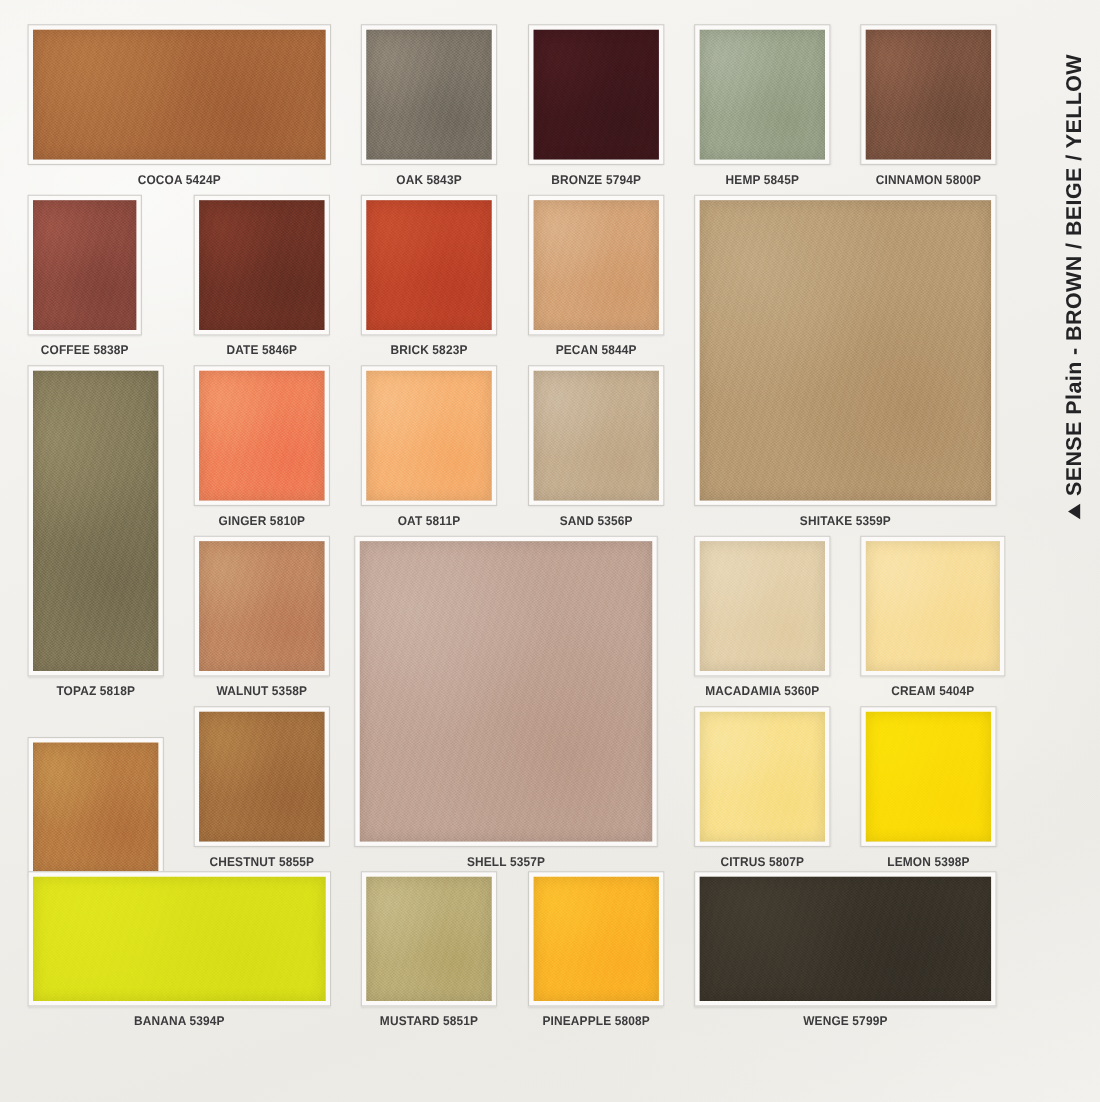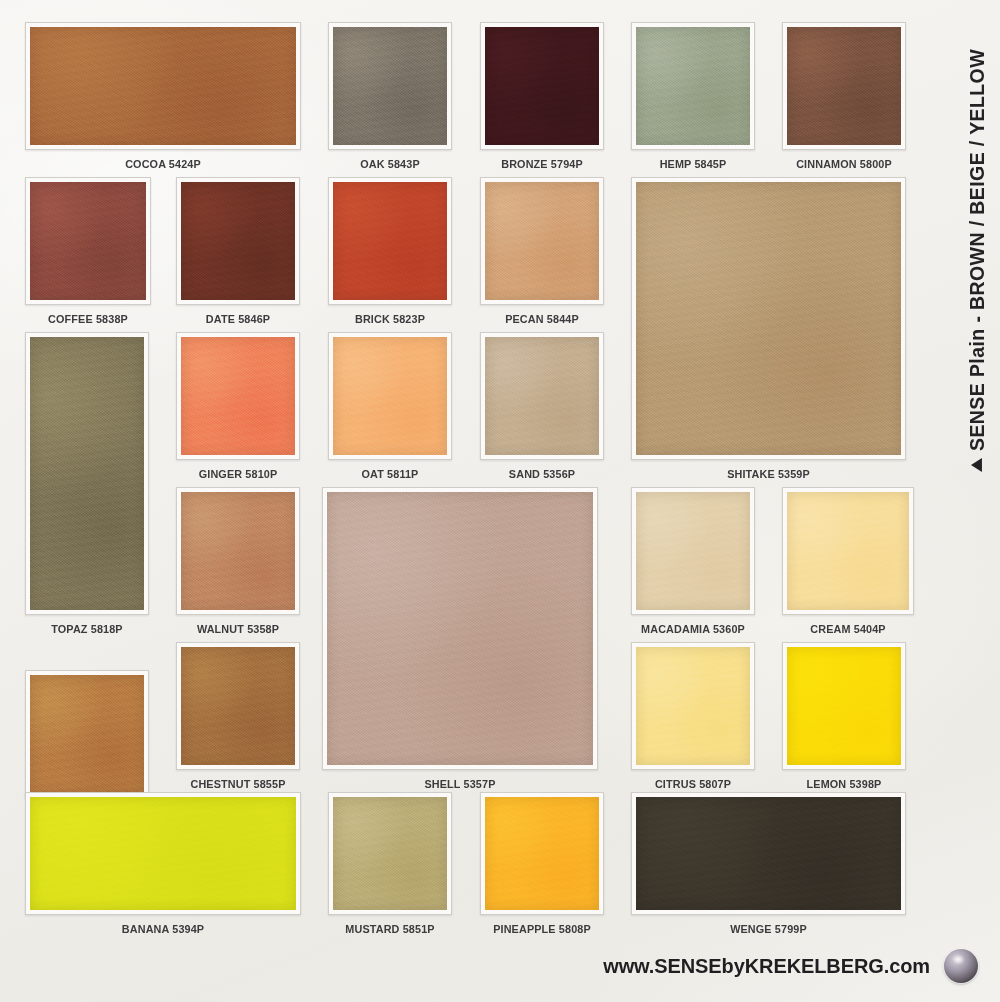--- a/index.html
+++ b/index.html
@@ -173,21 +173,21 @@
           <div class="chip-inner" style="background: rgb(155, 165, 140);"></div>
         </div>
         <div class="swatch-label" style="top: 136px;">HEMP 5845P</div>
       </div>
       <div class="swatch" style="left: 782px; top: 22px; width: 124px; height: 154px;">
         <div class="chip" style="height: 128px;">
           <div class="chip-inner" style="background: rgb(123, 83, 64);"></div>
         </div>
         <div class="swatch-label" style="top: 136px;">CINNAMON 5800P</div>
       </div>
-      <div class="swatch" style="left: 25px; top: 177px; width: 126px; height: 154px;">
+      <div class="swatch" style="left: 25px; top: 177px; width: 104px; height: 154px;">
         <div class="chip" style="height: 128px;">
           <div class="chip-inner" style="background: rgb(141, 74, 63);"></div>
         </div>
         <div class="swatch-label" style="top: 136px;">COFFEE 5838P</div>
       </div>
       <div class="swatch" style="left: 176px; top: 177px; width: 124px; height: 154px;">
         <div class="chip" style="height: 128px;">
           <div class="chip-inner" style="background: rgb(111, 51, 38);"></div>
         </div>
         <div class="swatch-label" style="top: 136px;">DATE 5846P</div>
@@ -308,18 +308,14 @@
       </div>
     </div>
 
   <div id="side-title">
     <div class="rot">
       <span class="tri"></span>
       <span>SENSE Plain - BROWN / BEIGE / YELLOW</span>
     </div>
   </div>
 
-  <div id="footer">
-    <span id="footer-url">www.SENSEbyKREKELBERG.com</span>
-    <span id="logo-orb"></span>
-  </div>
 
 </div>
 
 </body></html>

